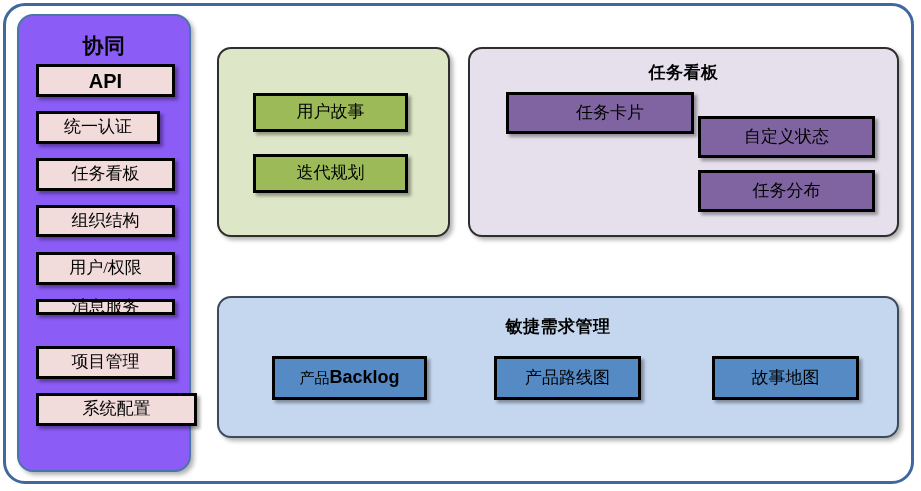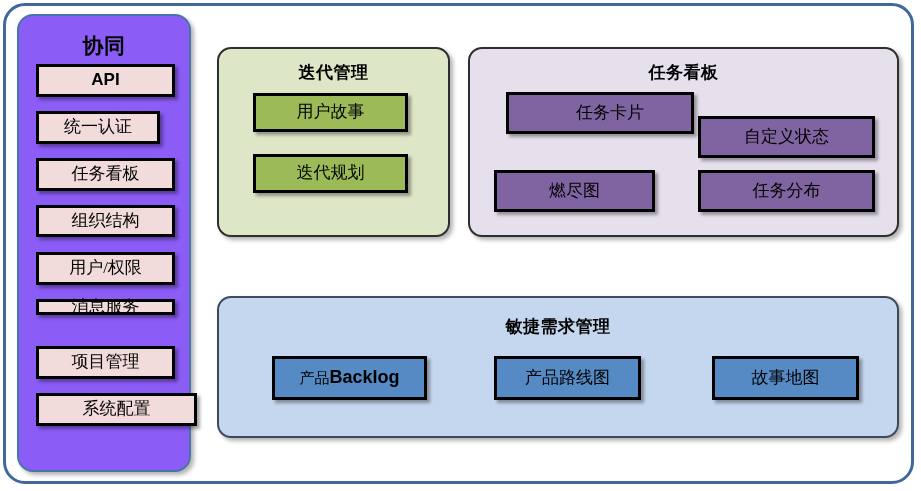--- a/index.html
+++ b/index.html
@@ -125,21 +125,21 @@
   .card-blue   { background: #558ac4; }
 
   .card-label {
     font-family: "Liberation Serif", "DejaVu Serif", serif;
     font-size: 17px;
     font-weight: normal;
   }
   .card-label.latin {
     font-family: "Liberation Sans", "DejaVu Sans", sans-serif;
     font-weight: bold;
-    font-size: 17px;
+    font-size: 20px;
   }
   .card-label.mixed .cn {
     font-family: "Liberation Serif", "DejaVu Serif", serif;
     font-size: 15px;
   }
   .card-label.mixed .en {
     font-family: "Liberation Sans", "DejaVu Sans", sans-serif;
     font-weight: bold;
     font-size: 18px;
   }
@@ -181,21 +181,20 @@
     <div class="card card-pink" style="left:17px; top:330px; width:139px; height:33px;">
       <span class="card-label">项目管理</span>
     </div>
 
     <div class="card card-pink" style="left:17px; top:377px; width:161px; height:33px;">
       <span class="card-label">系统配置</span>
     </div>
   </div>
 
   <div class="panel panel-iteration">
-    <div class="panel-title">迭代管理</div>
 
     <div class="card card-green" style="left:34px; top:44px; width:155px; height:39px;">
       <span class="card-label">用户故事</span>
     </div>
 
     <div class="card card-green" style="left:34px; top:105px; width:155px; height:39px;">
       <span class="card-label">迭代规划</span>
     </div>
   </div>
 
@@ -203,23 +202,20 @@
     <div class="panel-title">任务看板</div>
 
     <div class="card card-purple" style="left:36px; top:43px; width:188px; height:42px;padding-left:20px;">
       <span class="card-label">任务卡片</span>
     </div>
 
     <div class="card card-purple" style="left:228px; top:43px; width:177px; height:42px;margin-top:24px;">
       <span class="card-label">自定义状态</span>
     </div>
 
-    <div class="card card-purple" style="left:24px; top:121px; width:161px; height:42px;">
-      <span class="card-label">燃尽图</span>
-    </div>
 
     <div class="card card-purple" style="left:228px; top:121px; width:177px; height:42px;">
       <span class="card-label">任务分布</span>
     </div>
   </div>
 
   <div class="panel panel-agile">
     <div class="panel-title">敏捷需求管理</div>
 
     <div class="card card-blue" style="left:53px; top:58px; width:155px; height:44px;">

